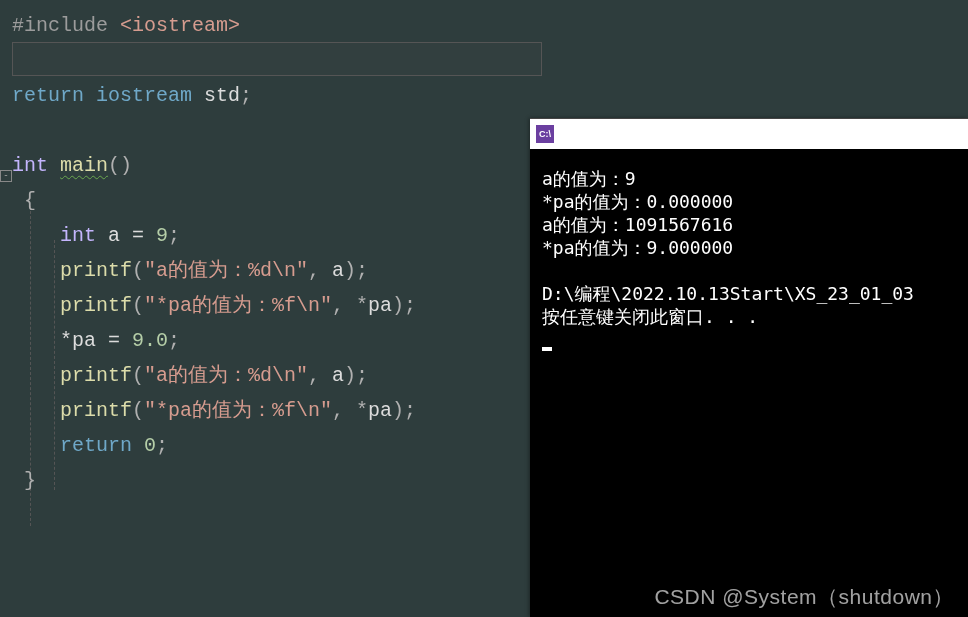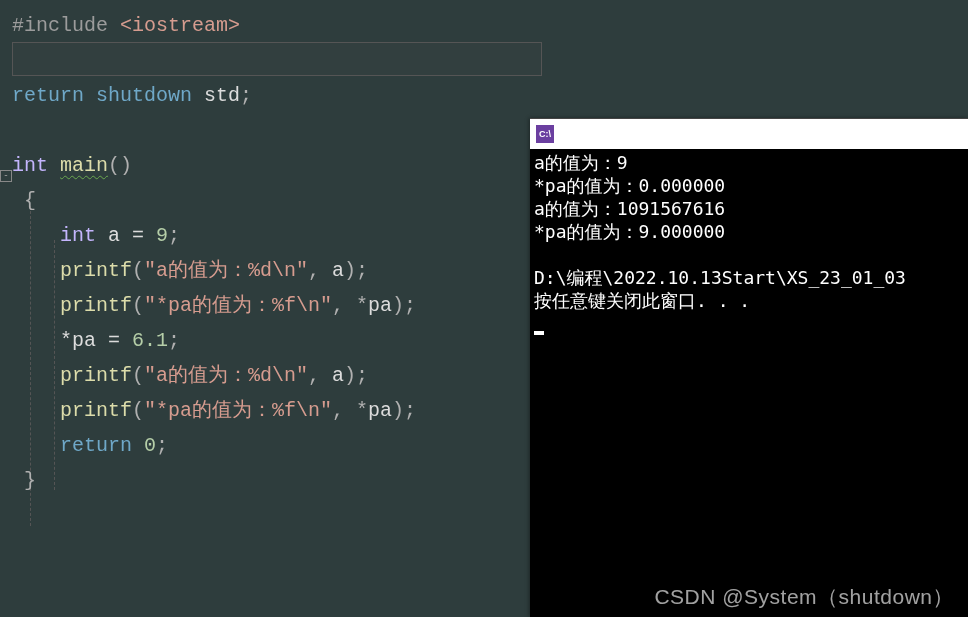--- a/index.html
+++ b/index.html
@@ -64,24 +64,25 @@
     display: flex; align-items: center; padding: 0 6px;
     font-family: "Microsoft YaHei", "Segoe UI", sans-serif;
     font-size: 14px;
   }
   .title-icon {
     width: 18px; height: 18px; background: #6b3fa0;
     display: inline-flex; align-items: center; justify-content: center;
     margin-right: 8px; color: #fff; font-size: 9px; font-weight: bold;
   }
   .console-body {
-    padding: 2px 4px;
+    padding: 2px 12px;
     font-family: "NSimSun", "SimSun", Consolas, monospace;
     font-size: 18px; line-height: 23px;
     white-space: pre;
+    margin-top: 16px;
   }
   .cursor {
     display: inline-block; width: 10px; height: 4px; background: #fff;
     vertical-align: bottom; margin-top: 2px;
   }
 
   .watermark {
     position: absolute; right: 14px; bottom: 6px;
     font-family: "Microsoft YaHei", "Segoe UI", sans-serif;
     font-size: 21px; color: rgba(230,230,230,0.7); letter-spacing: 0.5px;
@@ -91,28 +92,28 @@
 <body>
 
 <div class="highlight-bar"></div>
 <div class="collapse-box">-</div>
 <div class="guide"></div>
 <div class="guide2"></div>
 
 <div class="editor">
   <div class="code-line"><span class="tok-preproc">#include </span><span class="tok-include-path">&lt;iostream&gt;</span></div>
   <div class="code-line">&nbsp;</div>
-  <div class="code-line"><span class="tok-keyword">return</span><span class="tok-white"> </span><span class="tok-keyword">shutdown</span><span class="tok-white"> </span><span class="tok-ns">std</span><span class="tok-punct">;</span></div>
+  <div class="code-line"><span class="tok-keyword">return</span><span class="tok-white"> </span><span class="tok-keyword">iostream</span><span class="tok-white"> </span><span class="tok-ns">std</span><span class="tok-punct">;</span></div>
   <div class="code-line">&nbsp;</div>
   <div class="code-line"><span class="tok-type">int</span><span class="tok-white"> </span><span class="tok-func mainfn">main</span><span class="tok-punct">()</span></div>
   <div class="code-line"><span class="tok-punct"> </span><span class="tok-punct">{</span></div>
   <div class="code-line"><span>    </span><span class="tok-type">int</span><span class="tok-white"> </span><span class="tok-ident">a</span><span class="tok-white"> = </span><span class="tok-num">9</span><span class="tok-punct">;</span></div>
   <div class="code-line"><span>    </span><span class="tok-func">printf</span><span class="tok-punct">(</span><span class="tok-str">"a的值为：%d\n"</span><span class="tok-punct">, </span><span class="tok-ident">a</span><span class="tok-punct">);</span></div>
   <div class="code-line"><span>    </span><span class="tok-func">printf</span><span class="tok-punct">(</span><span class="tok-str">"*pa的值为：%f\n"</span><span class="tok-punct">, *</span><span class="tok-ident">pa</span><span class="tok-punct">);</span></div>
-  <div class="code-line"><span>    </span><span class="tok-ident">*pa</span><span class="tok-white"> = </span><span class="tok-num">6.1</span><span class="tok-punct">;</span></div>
+  <div class="code-line"><span>    </span><span class="tok-ident">*pa</span><span class="tok-white"> = </span><span class="tok-num">9.0</span><span class="tok-punct">;</span></div>
   <div class="code-line"><span>    </span><span class="tok-func">printf</span><span class="tok-punct">(</span><span class="tok-str">"a的值为：%d\n"</span><span class="tok-punct">, </span><span class="tok-ident">a</span><span class="tok-punct">);</span></div>
   <div class="code-line"><span>    </span><span class="tok-func">printf</span><span class="tok-punct">(</span><span class="tok-str">"*pa的值为：%f\n"</span><span class="tok-punct">, *</span><span class="tok-ident">pa</span><span class="tok-punct">);</span></div>
   <div class="code-line"><span>    </span><span class="tok-keyword">return</span><span class="tok-white"> </span><span class="tok-num">0</span><span class="tok-punct">;</span></div>
   <div class="code-line"><span class="tok-punct"> </span><span class="tok-punct">}</span></div>
 </div>
 
 <div class="console">
   <div class="titlebar">
     <span class="title-icon">C:\</span>
   </div>

